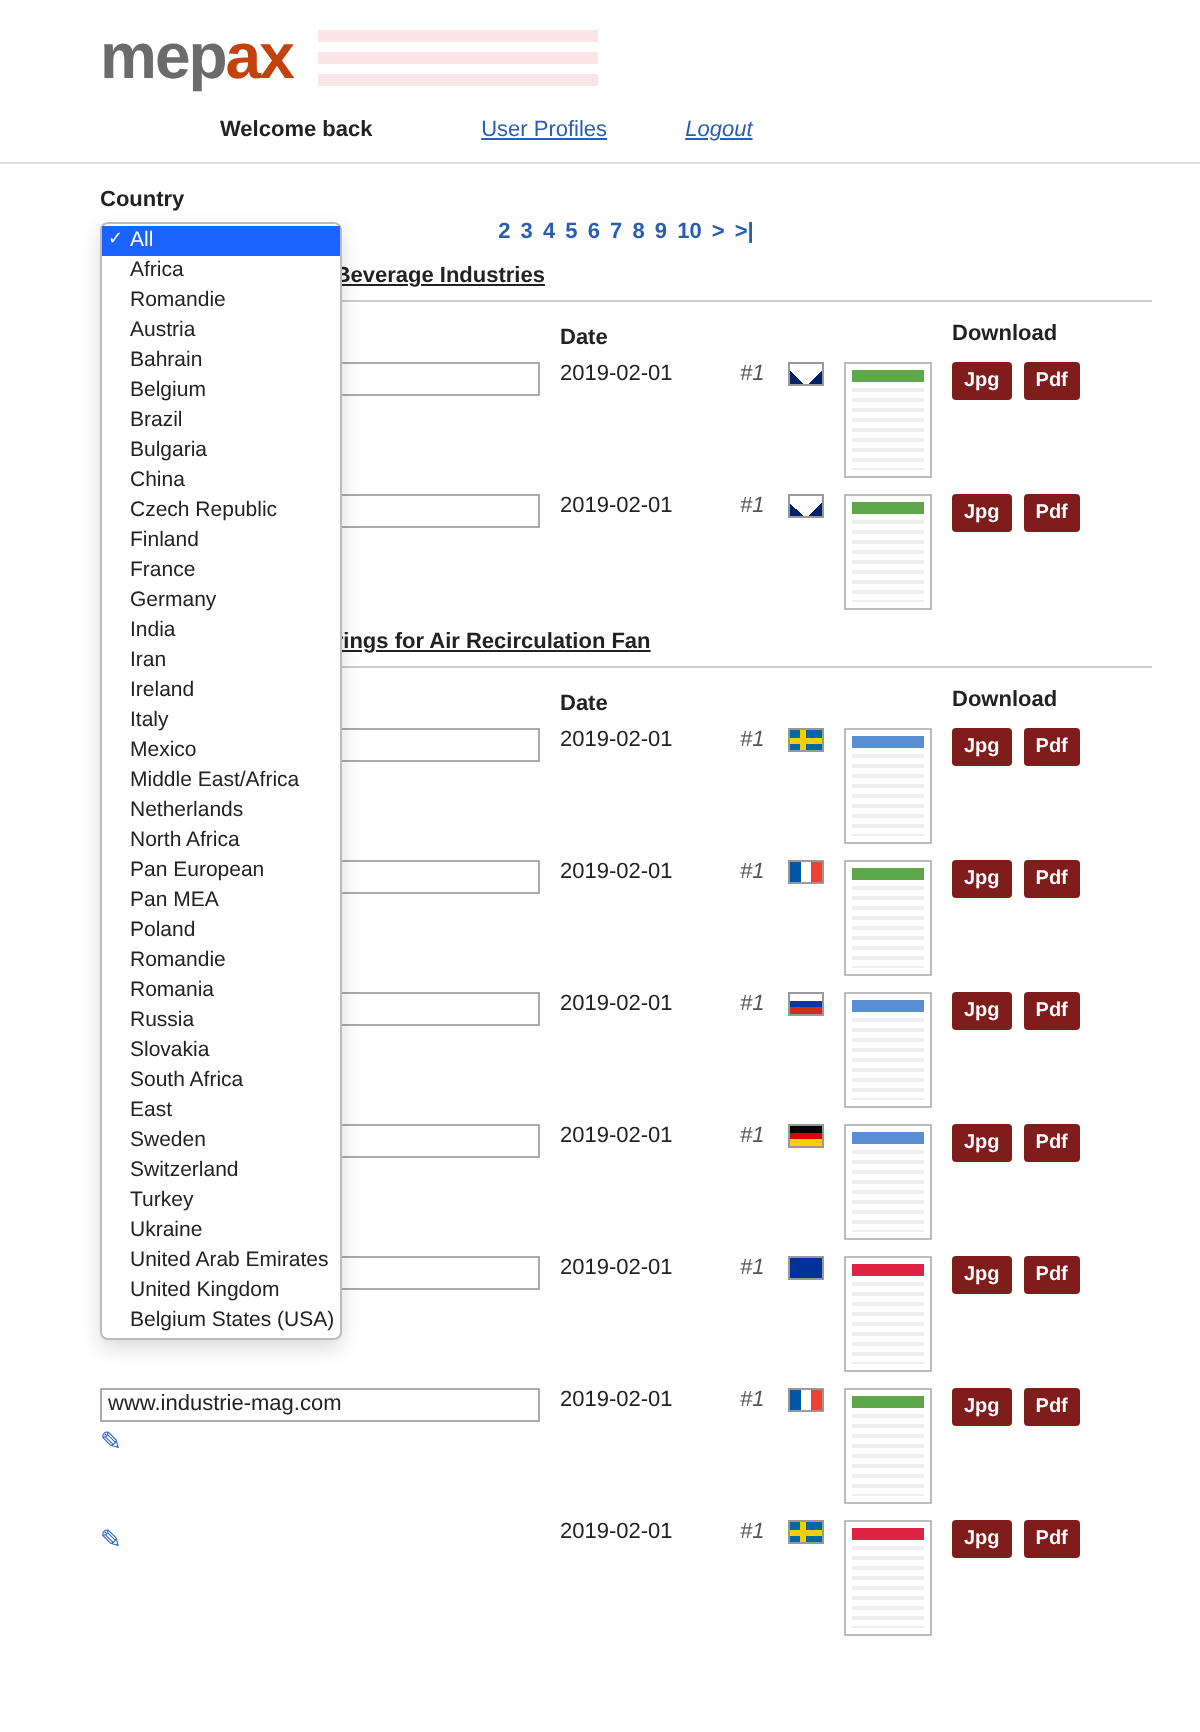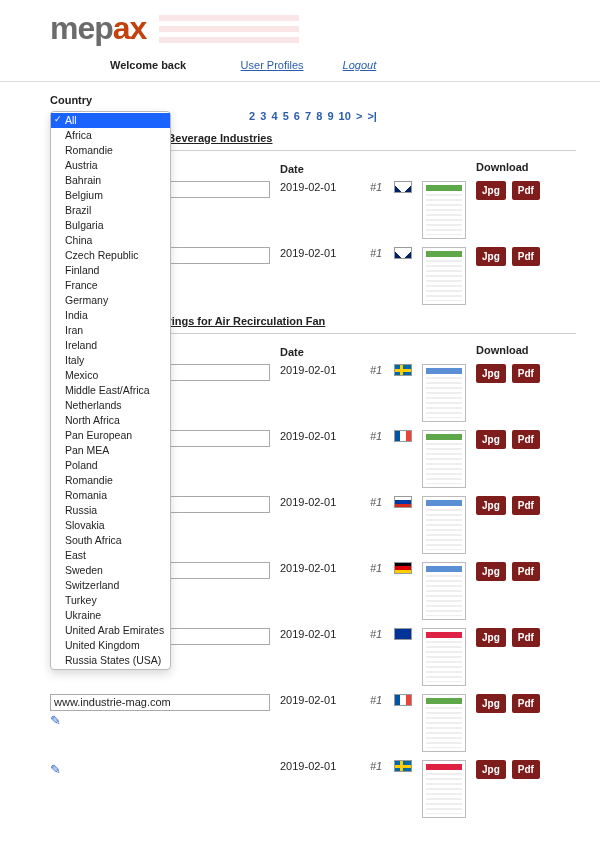--- a/index.html
+++ b/index.html
@@ -106,21 +106,21 @@
       <div class="opt">Russia</div>
       <div class="opt">Slovakia</div>
       <div class="opt">South Africa</div>
       <div class="opt">East</div>
       <div class="opt">Sweden</div>
       <div class="opt">Switzerland</div>
       <div class="opt">Turkey</div>
       <div class="opt">Ukraine</div>
       <div class="opt">United Arab Emirates</div>
       <div class="opt">United Kingdom</div>
-      <div class="opt">Russia States (USA)</div>
+      <div class="opt">Belgium States (USA)</div>
     </div>
 
   <div class="pager" id="pager"><span>2 </span><span>3 </span><span>4 </span><span>5 </span><span>6 </span><span>7 </span><span>8 </span><span>9 </span><span>10 </span><span>&gt; </span><span>&gt;| </span></div>
 
   <div id="sections">
       <div class="section-title">lutions for the Food &amp; Beverage Industries</div>
       <hr class="sec">
       <div class="block">
         <div class="row-head">
           <div class="col col-title"></div>

